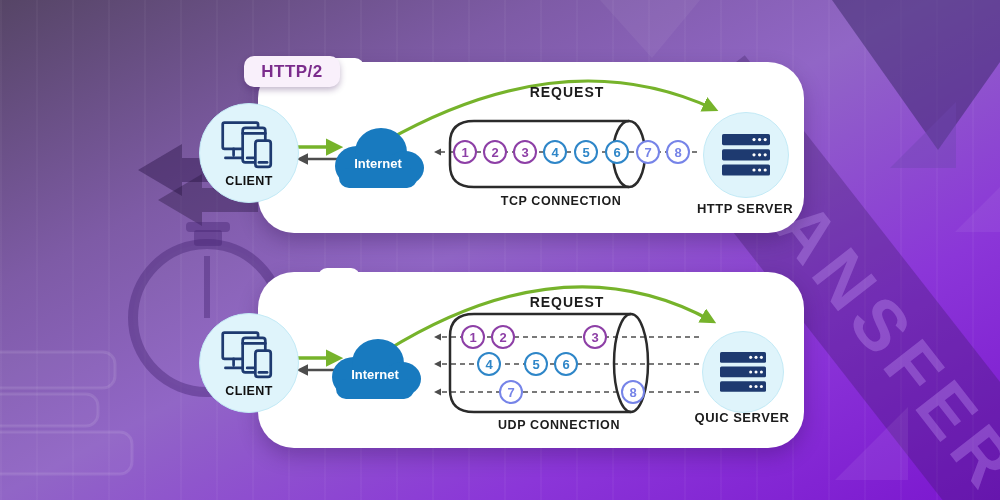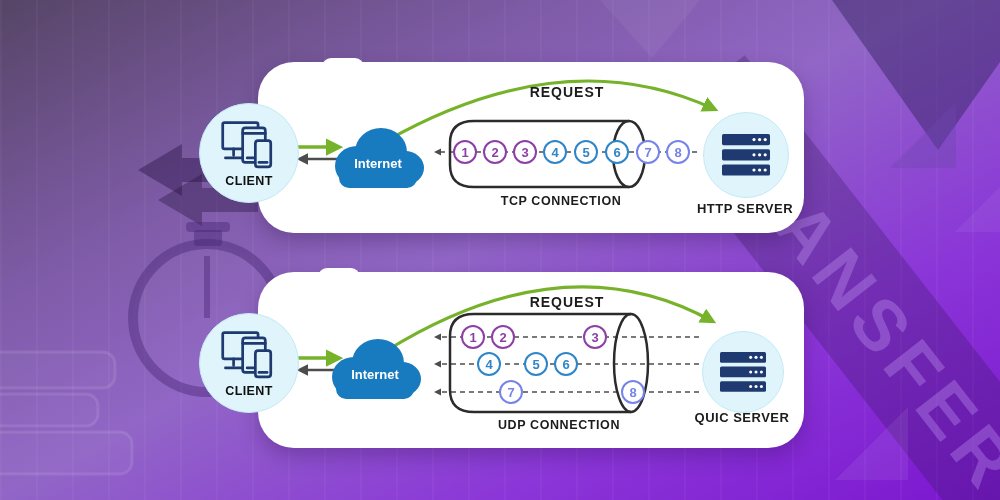--- a/index.html
+++ b/index.html
@@ -91,20 +91,23 @@
     <path d="M346 370 H300" stroke="#4d4d4d" stroke-width="2.5" fill="none" marker-end="url(#ah-gray)"></path>
     <path d="M699 337 H436" stroke="#4d4d4d" stroke-width="1.6" stroke-dasharray="5 4" fill="none" marker-end="url(#ah-gray)"></path>
     <path d="M699 364 H436" stroke="#4d4d4d" stroke-width="1.6" stroke-dasharray="5 4" fill="none" marker-end="url(#ah-gray)"></path>
     <path d="M699 392 H436" stroke="#4d4d4d" stroke-width="1.6" stroke-dasharray="5 4" fill="none" marker-end="url(#ah-gray)"></path>
     <path d="M631 314 H474 Q450 314 450 336 V390 Q450 412 474 412 H631" stroke="#2b2b2b" stroke-width="2.5" fill="none"></path>
     <ellipse cx="631" cy="363" rx="17" ry="49" stroke="#2b2b2b" stroke-width="2.5" fill="none"></ellipse>
     <path d="M386 351 Q565 240 712 321" stroke="#76b32b" stroke-width="3.2" fill="none" marker-end="url(#ah-green)"></path>
   </svg>
 
   <div class="badge-tab" style="left:322px;top:58px;width:42px;height:30px;"></div>
+  <div class="badge" style="left:244px;top:56px;width:96px;height:31px;">
+    <span>HTTP/2</span>
+  </div>
 
   <div class="badge-tab" style="left:318px;top:268px;width:42px;height:30px;"></div>
 
   <div class="node" style="left:199px;top:103px;width:98px;height:98px;">
     <svg viewBox="0 0 64 58" width="58">
       <g stroke="#1e3a70" stroke-width="3" fill="none" stroke-linejoin="round" stroke-linecap="round">
         <rect x="3" y="5" width="39" height="29" rx="2"></rect>
         <path d="M15 34 V41 M6 44 H28"></path>
         <rect x="25" y="11" width="25" height="38" rx="3" fill="#dff4fb"></rect>
         <path d="M25 17 H50 M30 44 H45"></path>

